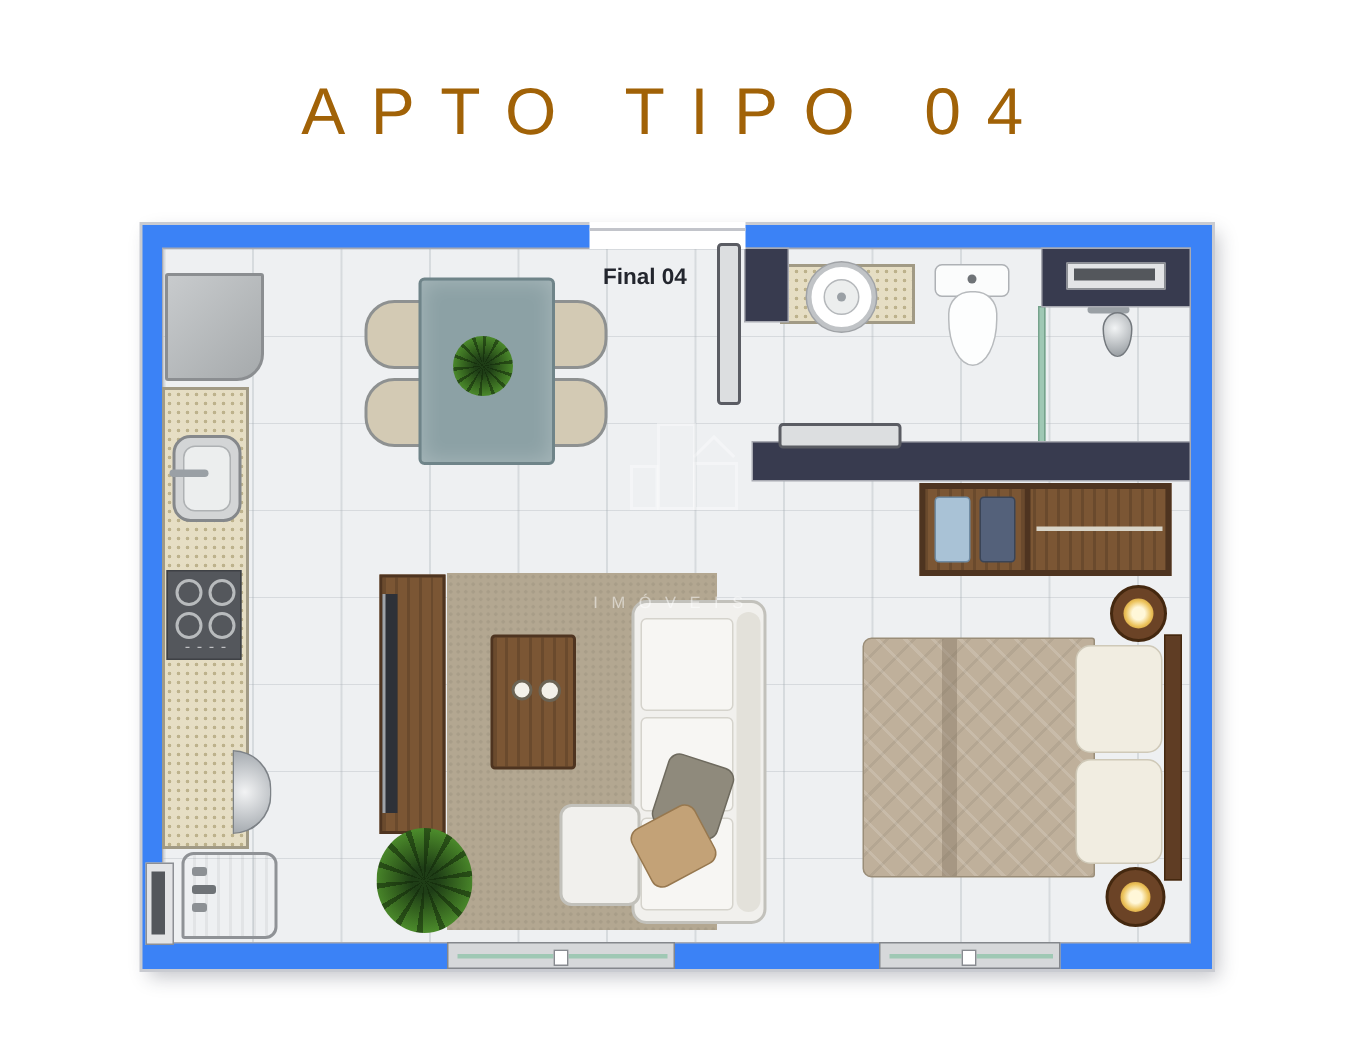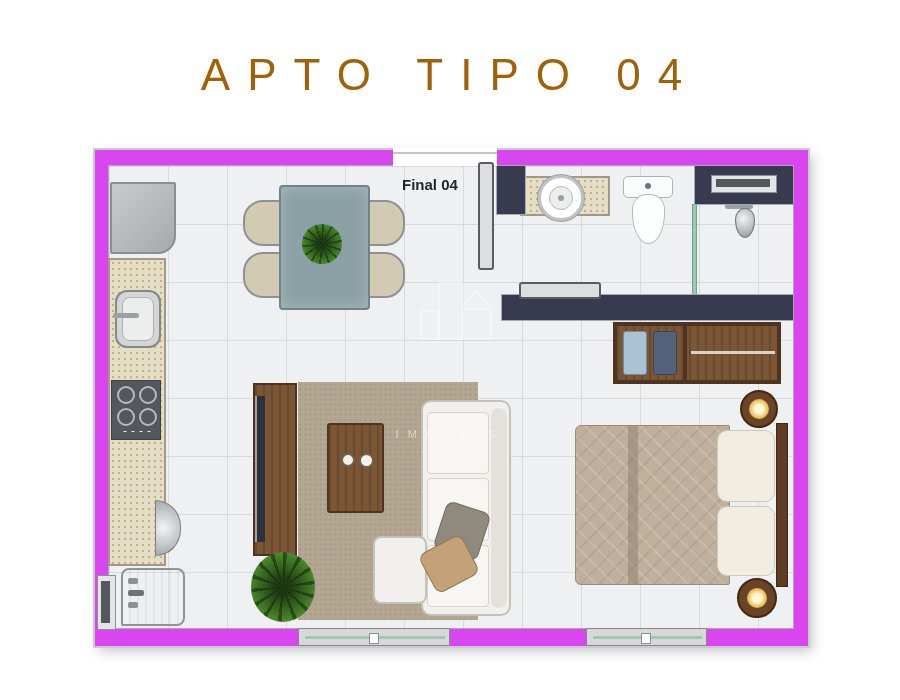--- a/index.html
+++ b/index.html
@@ -1,21 +1,21 @@
 <!DOCTYPE html>
 <html><head>
 <meta charset="utf-8">
 <style>
   html,body{margin:0;padding:0;background:#ffffff;}
   .page{position:relative;width:900px;height:700px;background:#ffffff;overflow:hidden;
         font-family:"Liberation Sans",sans-serif;}
   .title{position:absolute;left:0;top:50px;width:100%;text-align:center;
          font-size:44px;font-weight:300;letter-spacing:17px;color:#a16207;}
   
-  .plan{position:absolute;left:95px;top:150px;width:713px;height:496px;background:#d946ef;
+  .plan{position:absolute;left:95px;top:150px;width:713px;height:496px;background:#3b82f6;
         box-shadow:0 0 0 2px #c9cbd1, 4px 5px 12px rgba(40,44,60,.28);}
   .floor{position:absolute;left:14px;top:16px;width:684px;height:462px;background-color:#eef0f2;
          background-image:linear-gradient(rgba(160,168,175,.30) 1px,transparent 1px),
                           linear-gradient(90deg,rgba(160,168,175,.30) 1px,transparent 1px);
          background-size:59px 58px;box-shadow:0 0 0 1px #a8aab2;}
   .wall{position:absolute;background:#383b4f;box-shadow:0 0 0 1px #a8aab2;z-index:5;}
   .opening{position:absolute;background:#ffffff;z-index:6;}
   .thresh{position:absolute;background:#c2c4ca;z-index:7;}
   .doorleaf{position:absolute;background:#dcdee0;border:2px solid #5a5c63;border-radius:3px;z-index:7;}
   .winframe{position:absolute;background:#e3e4e6;border:1px solid #8c8f94;z-index:6;}
@@ -166,17 +166,17 @@
 
     <div class="final-label" style="left:307px;top:26px;width:80px;">Final 04</div>
 
     <div class="wm" style="left:240px;top:128px;width:230px;height:152px;">
       <div style="position:absolute;left:75px;top:0;width:80px;height:76px;opacity:.6;">
         <div class="wm-rect" style="left:28px;top:4px;width:22px;height:54px;"></div>
         <div class="wm-rect" style="left:10px;top:32px;width:15px;height:26px;"></div>
         <div class="wm-rect" style="left:52px;top:30px;width:26px;height:28px;"></div>
         <div class="wm-rect" style="left:56px;top:16px;width:18px;height:18px;transform:rotate(45deg);border-right:none;border-bottom:none;"></div>
       </div>
-      <div class="wm-tag" style="position:absolute;left:0;top:150px;width:230px;">IMÓVEIS</div>
+      <div class="wm-tag" style="position:absolute;left:0;top:118px;width:230px;">IMÓVEIS</div>
     </div>
 
   </div>
 </div>
 
 </body></html>

